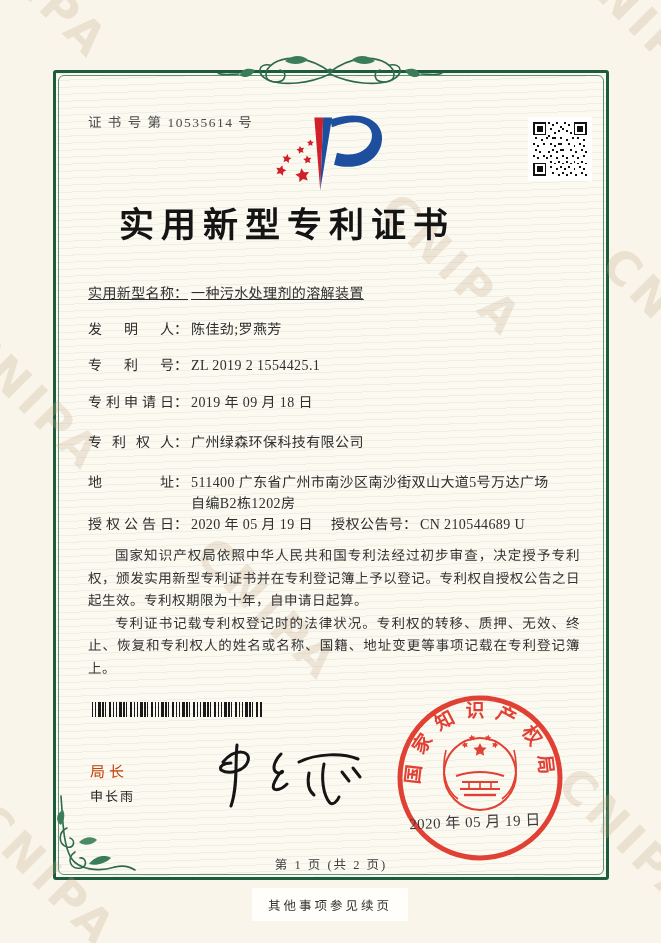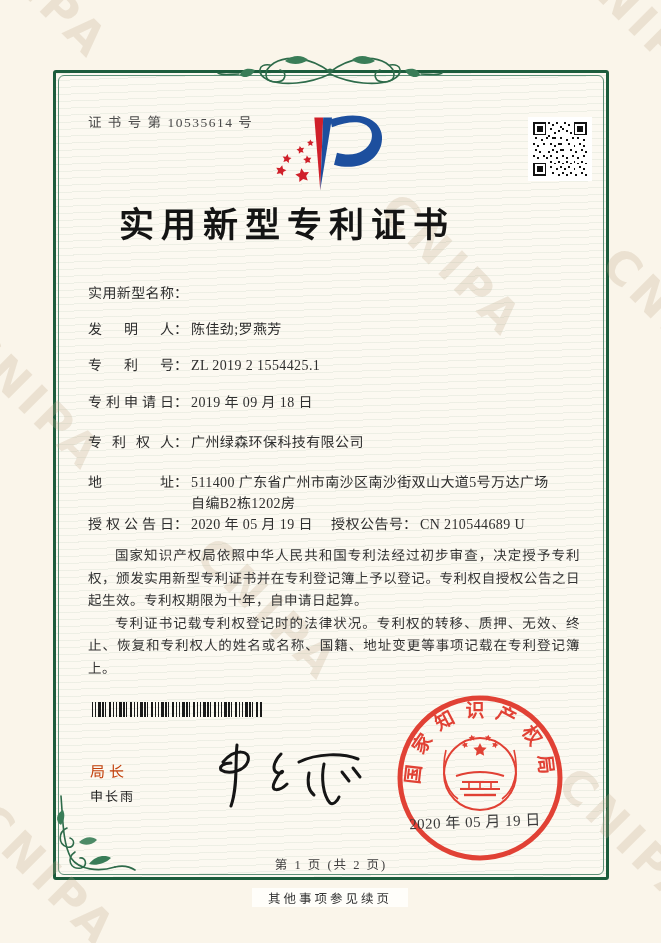--- a/index.html
+++ b/index.html
@@ -51,21 +51,21 @@
     position:absolute;z-index:3;left:53px;top:196px;width:468px;
     text-align:center;font-size:35px;font-weight:bold;color:#141414;
     letter-spacing:7px;
   }
 
   
   .row{position:absolute;z-index:3;left:88px;font-size:14px;color:#2e2e2e;display:flex;line-height:21px;}
   .flabel{display:inline-block;width:86px;text-align:justify;text-align-last:justify;flex:none;}
   .fcolon{flex:none;margin-right:3px;}
   .fvalue{letter-spacing:0.4px;}
-  .r0{top:283px;} .r1{top:319px;} .r2{top:355px;} .r3{top:392px;}
+  .r0{top:283px;text-decoration:underline;} .r1{top:319px;} .r2{top:355px;} .r3{top:392px;}
   .r4{top:432px;} .r5{top:472px;} .r6{top:514px;}
   .pair2{display:flex;margin-left:18px;}
   .pair2 .flabel{width:72px;}
 
   
   .paras{
     position:absolute;z-index:3;left:88px;top:545px;width:492px;
     font-size:13.5px;color:#333;line-height:22.5px;text-align:justify;
     letter-spacing:0.5px;
   }
@@ -90,21 +90,21 @@
     position:absolute;z-index:5;left:400px;top:810px;width:150px;text-align:center;
     font-size:15px;color:#3b3b3b;letter-spacing:0.5px;transform:rotate(-2deg);
   }
 
   .page-info{
     position:absolute;z-index:3;left:53px;top:854px;width:556px;text-align:center;
     font-size:12.5px;color:#3d3d3d;letter-spacing:2px;
   }
   .cont-note{
     position:absolute;z-index:3;left:252px;top:888px;
-    background:#fffefa;padding:0 16px;
+    background:#fffefa;padding:7px 16px;
     font-size:12.5px;color:#333;letter-spacing:3px;
   }
 </style>
 </head>
 <body>
 
 <div class="page">
 
   <span class="wm wm1">CNIPA</span>
   <span class="wm wm2">CNIPA</span>
@@ -187,20 +187,21 @@
                M11,27h1v1h-1z M14,28h1v1h-1z M16,27h1v1h-1z M18,28h1v1h-1z M20,27h1v1h-1z M23,28h1v1h-1z
                M26,27h1v1h-1z M28,28h1v1h-1z"></path>
     </g>
   </svg>
 
   <div class="title">实用新型专利证书</div>
 
   <div class="row r0">
     <span class="flabel">实用新型名称</span>
       <span class="fcolon">：</span>
+      <span class="fvalue">一种污水处理剂的溶解装置</span>
   </div>
   <div class="row r1">
     <span class="flabel">发明人</span>
       <span class="fcolon">：</span>
       <span class="fvalue">陈佳劲;罗燕芳</span>
   </div>
   <div class="row r2">
     <span class="flabel">专利号</span>
       <span class="fcolon">：</span>
       <span class="fvalue">ZL 2019 2 1554425.1</span>

